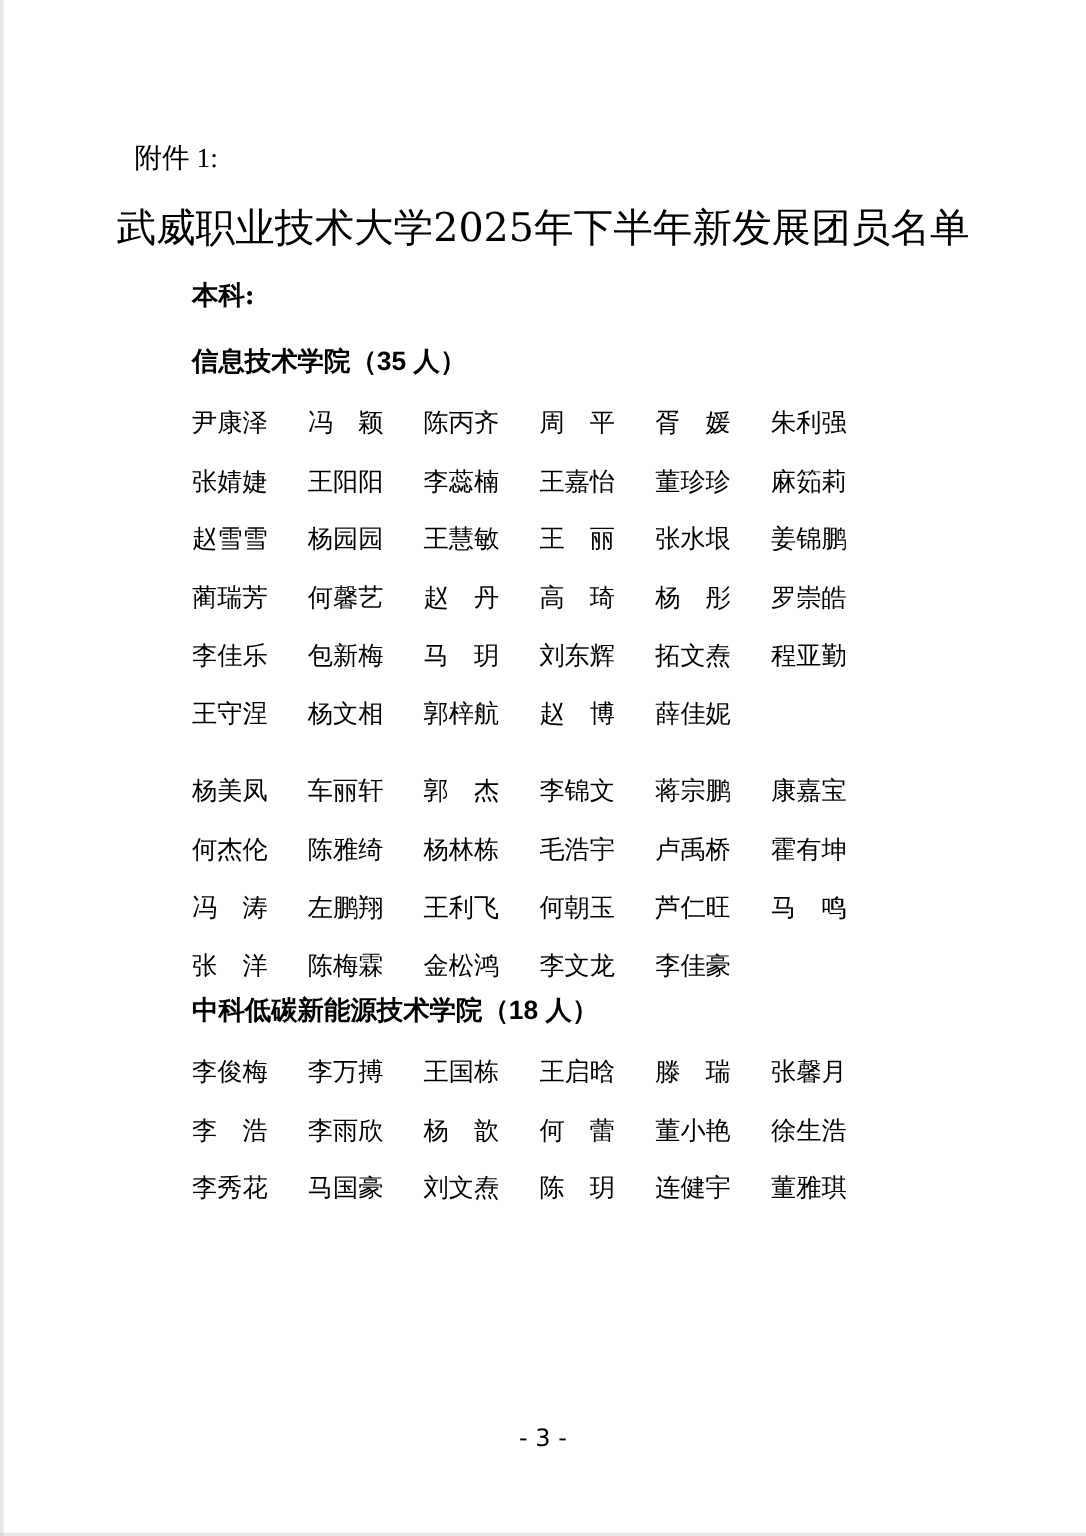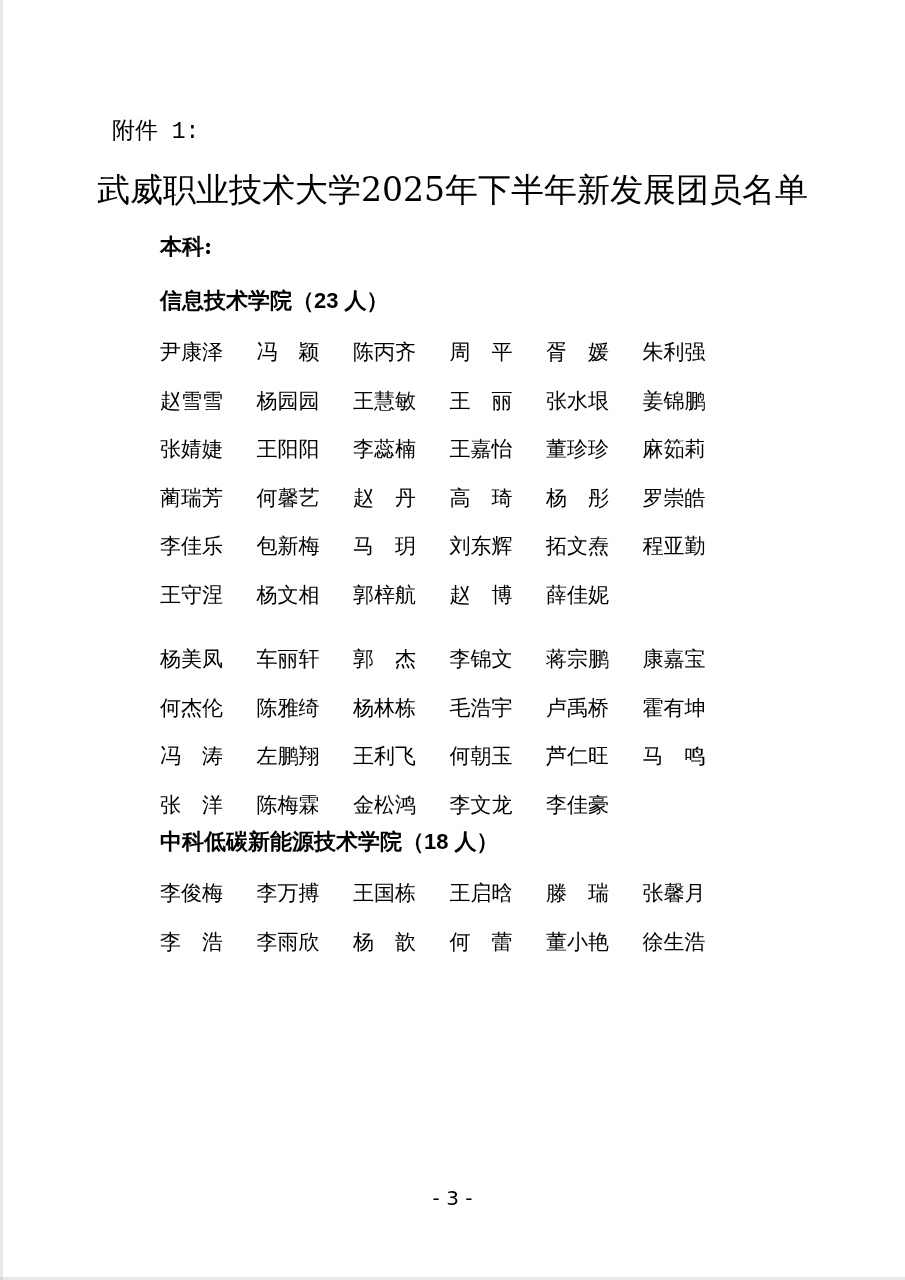--- a/index.html
+++ b/index.html
@@ -12,21 +12,21 @@
     font-family: "DejaVu Serif", "Liberation Serif", serif;
     overflow: hidden;
     box-shadow: inset 3px 0 0 rgba(190,190,190,0.35), inset 0 -3px 0 rgba(190,190,190,0.35);
   }
   .attachment-label {
     position: absolute;
     left: 112px;
     top: 119px;
     font-size: 23px;
     line-height: 26px;
-    font-family: Liberation Mono, monospace;
+    font-family: Liberation Serif, serif;
     font-weight: 400;
   }
   .doc-title {
     position: absolute;
     left: 0;
     right: 0;
     top: 170px;
     text-align: center;
     font-size: 33px;
     line-height: 40px;
@@ -84,47 +84,47 @@
 <div class="page">
   <div class="attachment-label">附件 1:</div>
 
   <div class="doc-title">武威职业技术大学2025年下半年新发展团员名单</div>
 
   <div class="content">
     <div class="degree-label">本科:</div>
 
     <div>
         <div class="section">
-          <div class="section-heading">信息技术学院（23 人）</div>
+          <div class="section-heading">信息技术学院（35 人）</div>
           <div class="rows">
             <div class="row">
               <span class="name">尹康泽</span>
               <span class="name">冯　颖</span>
               <span class="name">陈丙齐</span>
               <span class="name">周　平</span>
               <span class="name">胥　媛</span>
               <span class="name">朱利强</span>
             </div>
             <div class="row">
+              <span class="name">张婧婕</span>
+              <span class="name">王阳阳</span>
+              <span class="name">李蕊楠</span>
+              <span class="name">王嘉怡</span>
+              <span class="name">董珍珍</span>
+              <span class="name">麻筎莉</span>
+            </div>
+            <div class="row">
               <span class="name">赵雪雪</span>
               <span class="name">杨园园</span>
               <span class="name">王慧敏</span>
               <span class="name">王　丽</span>
               <span class="name">张水垠</span>
               <span class="name">姜锦鹏</span>
             </div>
             <div class="row">
-              <span class="name">张婧婕</span>
-              <span class="name">王阳阳</span>
-              <span class="name">李蕊楠</span>
-              <span class="name">王嘉怡</span>
-              <span class="name">董珍珍</span>
-              <span class="name">麻筎莉</span>
-            </div>
-            <div class="row">
               <span class="name">蔺瑞芳</span>
               <span class="name">何馨艺</span>
               <span class="name">赵　丹</span>
               <span class="name">高　琦</span>
               <span class="name">杨　彤</span>
               <span class="name">罗崇皓</span>
             </div>
             <div class="row">
               <span class="name">李佳乐</span>
               <span class="name">包新梅</span>
@@ -189,19 +189,27 @@
               <span class="name">张馨月</span>
             </div>
             <div class="row">
               <span class="name">李　浩</span>
               <span class="name">李雨欣</span>
               <span class="name">杨　歆</span>
               <span class="name">何　蕾</span>
               <span class="name">董小艳</span>
               <span class="name">徐生浩</span>
             </div>
+            <div class="row">
+              <span class="name">李秀花</span>
+              <span class="name">马国豪</span>
+              <span class="name">刘文焘</span>
+              <span class="name">陈　玥</span>
+              <span class="name">连健宇</span>
+              <span class="name">董雅琪</span>
+            </div>
           </div>
         </div>
       </div>
   </div>
 
   <div class="page-number">- 3 -</div>
 </div>
 
 </body></html>

